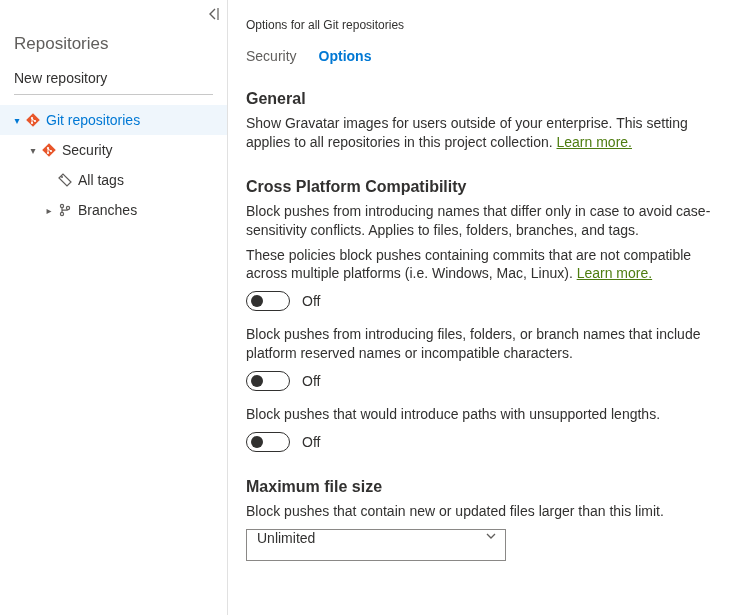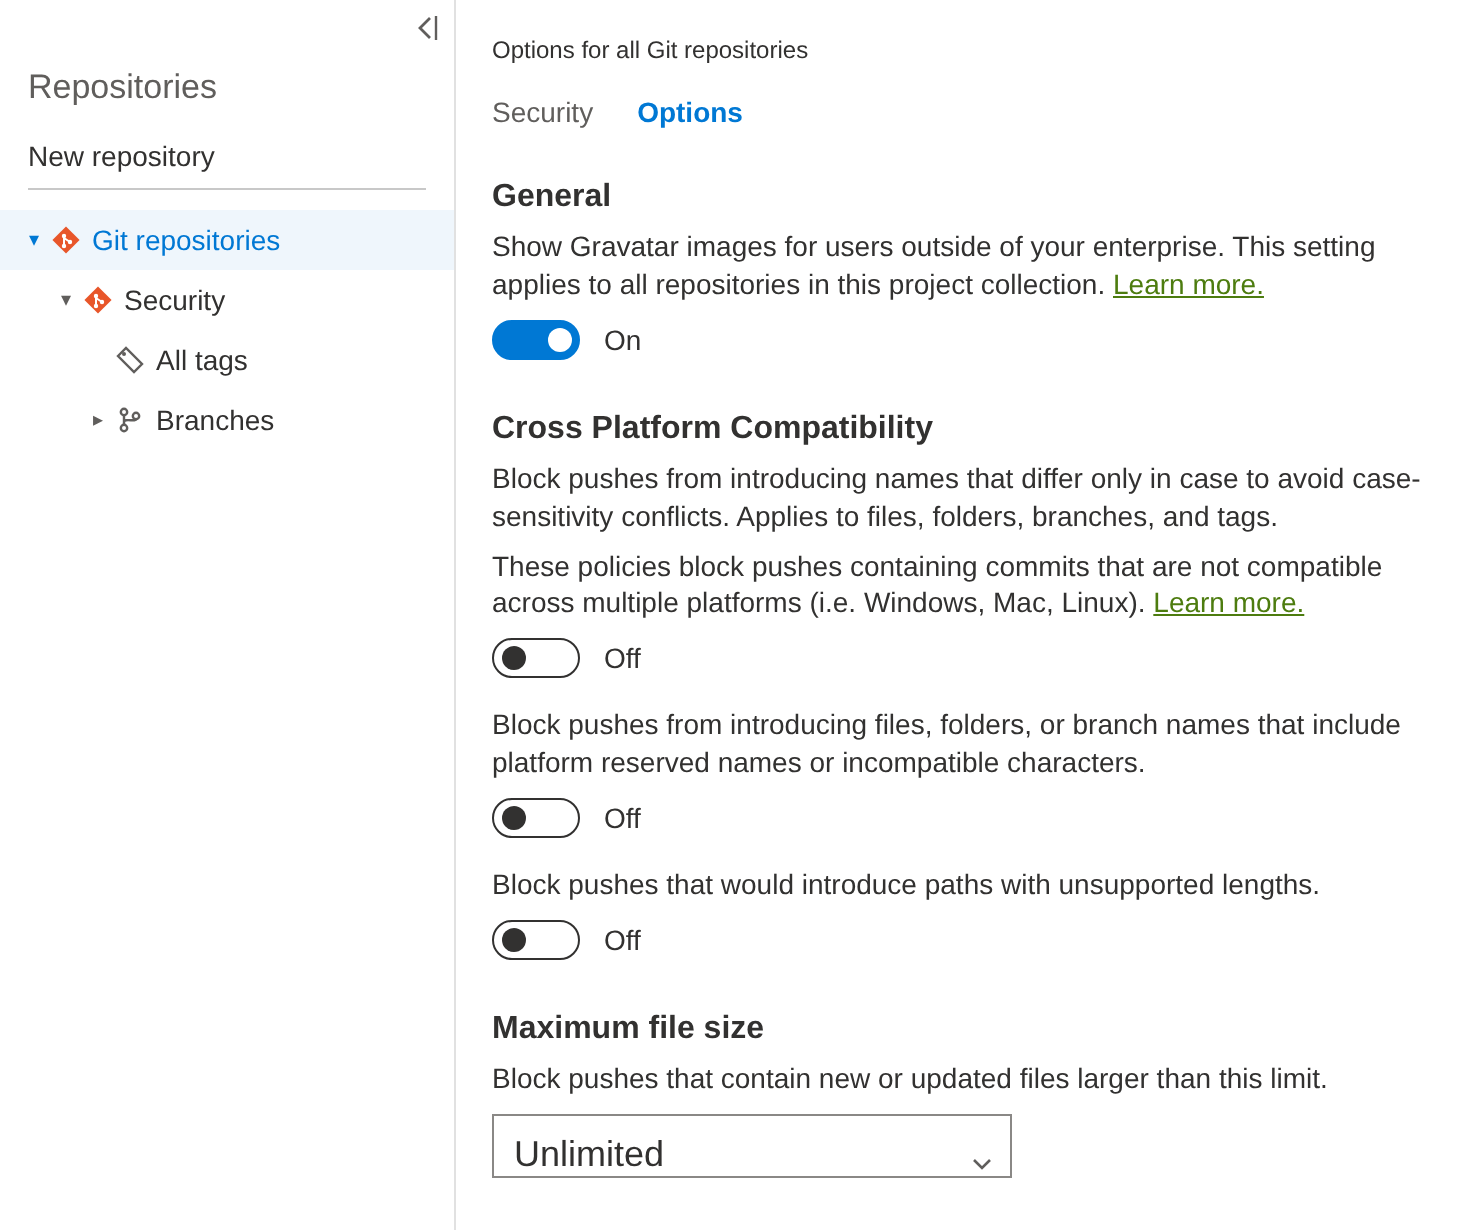--- a/index.html
+++ b/index.html
@@ -78,24 +78,24 @@
     background:#323130; top:3px; left:4px; transition:left .1s;
   }
   .toggle.on { background:#0078d4; border-color:#0078d4; }
   .toggle.on .knob { background:#fff; left:27px; }
   .toggle-label { font-size:14px; color:#323130; }
 
   .select {
     margin-top:8px;
     width:260px; height:32px;
     border:1px solid #8a8886;
-    display:flex; align-items:flex-end; justify-content:space-between;
+    display:flex; align-items:flex-start; justify-content:space-between;
     padding:0 8px 0 10px;
     cursor:pointer;
-    font-size:18px;
+    font-size:14px;
     color:#323130;
   }
   .select .caret { color:#605e5c; }
 
   svg { display:block; }
 </style>
 </head>
 <body>
 
 <div class="layout">
@@ -174,26 +174,20 @@
 
     <div class="tabs">
       <div class="tab">Security</div>
       <div class="tab active">Options</div>
     </div>
 
     <div class="section-head">General</div>
     <div class="desc">
       <span>Show Gravatar images for users outside of your enterprise. This setting applies to all repositories in this project collection. </span><span class="lm">Learn more.</span>
     </div>
-    <div class="toggle-row">
-      <div class="toggle on">
-          <div class="knob"></div>
-        </div>
-      <div class="toggle-label">On</div>
-    </div>
 
     <div class="section-head mt">Cross Platform Compatibility</div>
     <div class="desc sub">Block pushes from introducing names that differ only in case to avoid case-sensitivity conflicts. Applies to files, folders, branches, and tags.</div>
 
     <div class="desc">
       <span>These policies block pushes containing commits that are not compatible across multiple platforms (i.e. Windows, Mac, Linux). </span><span class="lm">Learn more.</span>
     </div>
     <div class="toggle-row">
       <div class="toggle">
           <div class="knob"></div>

